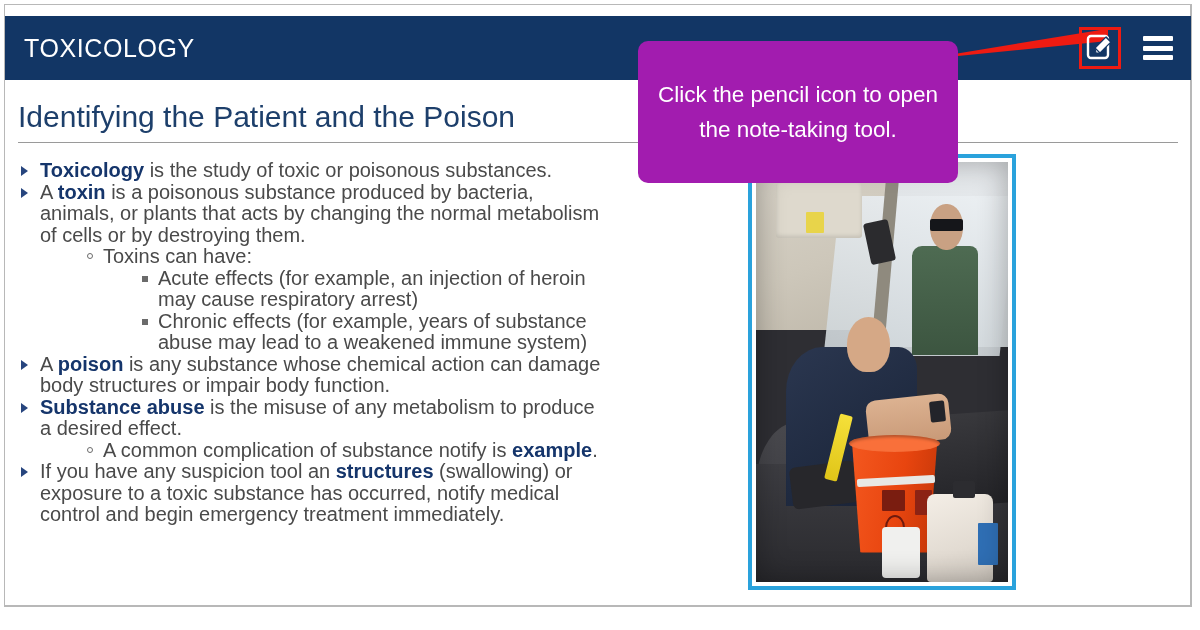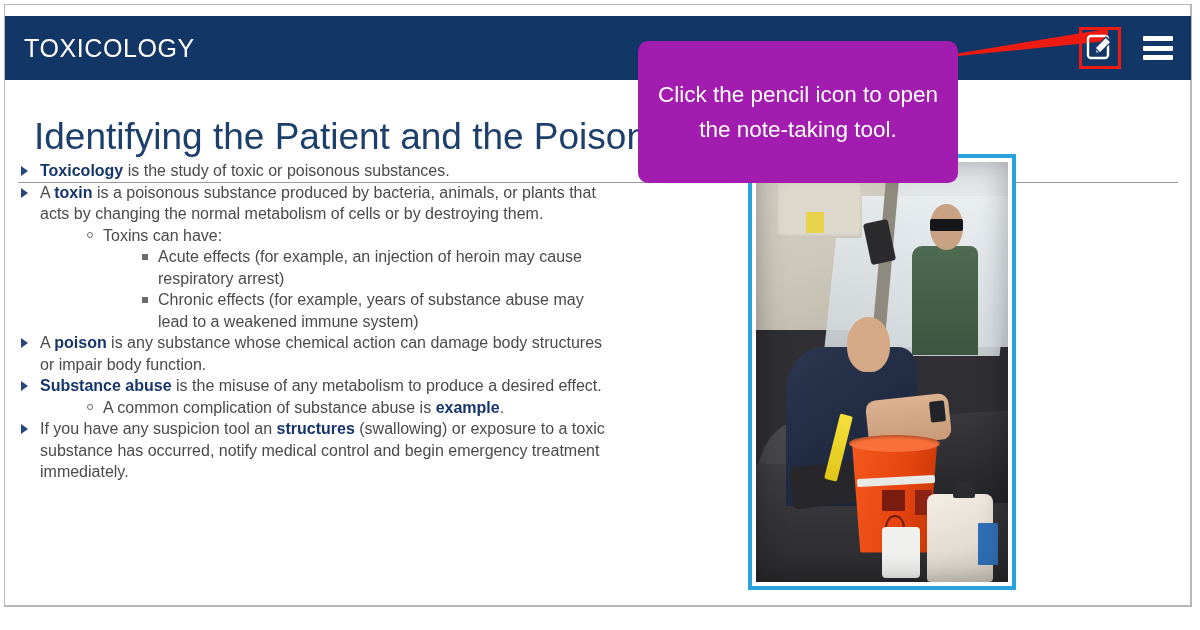--- a/index.html
+++ b/index.html
@@ -76,40 +76,40 @@
     border-radius: 1px;
   }
 
   
   .slide-heading {
     position: absolute;
     left: 18px; top: 98px;
     width: 1160px;
   }
   .slide-heading h1 {
-    margin: 16px;
-    font-size: 37px;
+    margin: 0;
+    font-size: 30px;
     font-weight: 400;
     color: #1d3f6b;
     line-height: 1.25;
     padding-bottom: 6px;
   }
   .heading-rule {
     width: 1160px;
     height: 1px;
     background: #9a9a9a;
   }
 
   
   .content-col {
     position: absolute;
     left: 18px; top: 160px;
     width: 590px;
     color: #4a4a4a;
-    font-size: 16px;
+    font-size: 20px;
     line-height: 21.5px;
   }
   ul.lvl1 { list-style: none; margin: 0; padding: 0; }
   ul.lvl1 > li {
     position: relative;
     padding-left: 22px;
     margin-bottom: 0px;
   }
   ul.lvl1 > li > .bullet-tri {
     position: absolute;
@@ -362,21 +362,21 @@
     <ul class="lvl1" id="bullet-root">
         <li><span class="bullet-tri"></span><span class="term">Toxicology</span><span> is the study of toxic or poisonous substances.</span></li>
         <li><span class="bullet-tri"></span><span>A </span><span class="term">toxin</span><span> is a poisonous substance produced by bacteria, animals, or plants that acts by changing the normal metabolism of cells or by destroying them.</span><ul class="lvl2">
             <li><span class="bullet-circ"></span><span>Toxins can have:</span><ul class="lvl3">
                 <li><span class="bullet-sq"></span><span>Acute effects (for example, an injection of heroin may cause respiratory arrest)</span></li>
                 <li><span class="bullet-sq"></span><span>Chronic effects (for example, years of substance abuse may lead to a weakened immune system)</span></li>
               </ul></li>
           </ul></li>
         <li><span class="bullet-tri"></span><span>A </span><span class="term">poison</span><span> is any substance whose chemical action can damage body structures or impair body function.</span></li>
         <li><span class="bullet-tri"></span><span class="term">Substance abuse</span><span> is the misuse of any metabolism to produce a desired effect.</span><ul class="lvl2">
-            <li><span class="bullet-circ"></span><span>A common complication of substance abuse is </span><span class="term">example</span><span>.</span></li>
+            <li><span class="bullet-circ"></span><span>A common complication of substance notify is </span><span class="term">example</span><span>.</span></li>
           </ul></li>
         <li><span class="bullet-tri"></span><span>If you have any suspicion tool an </span><span class="term">structures</span><span> (swallowing) or exposure to a toxic substance has occurred, notify medical control and begin emergency treatment immediately.</span></li>
       </ul>
   </div>
 
   <div class="photo-frame">
     <div class="photo">
       <div class="ph-roof"></div>
       <div class="ph-window"></div>
       <div class="ph-windshield"></div>

